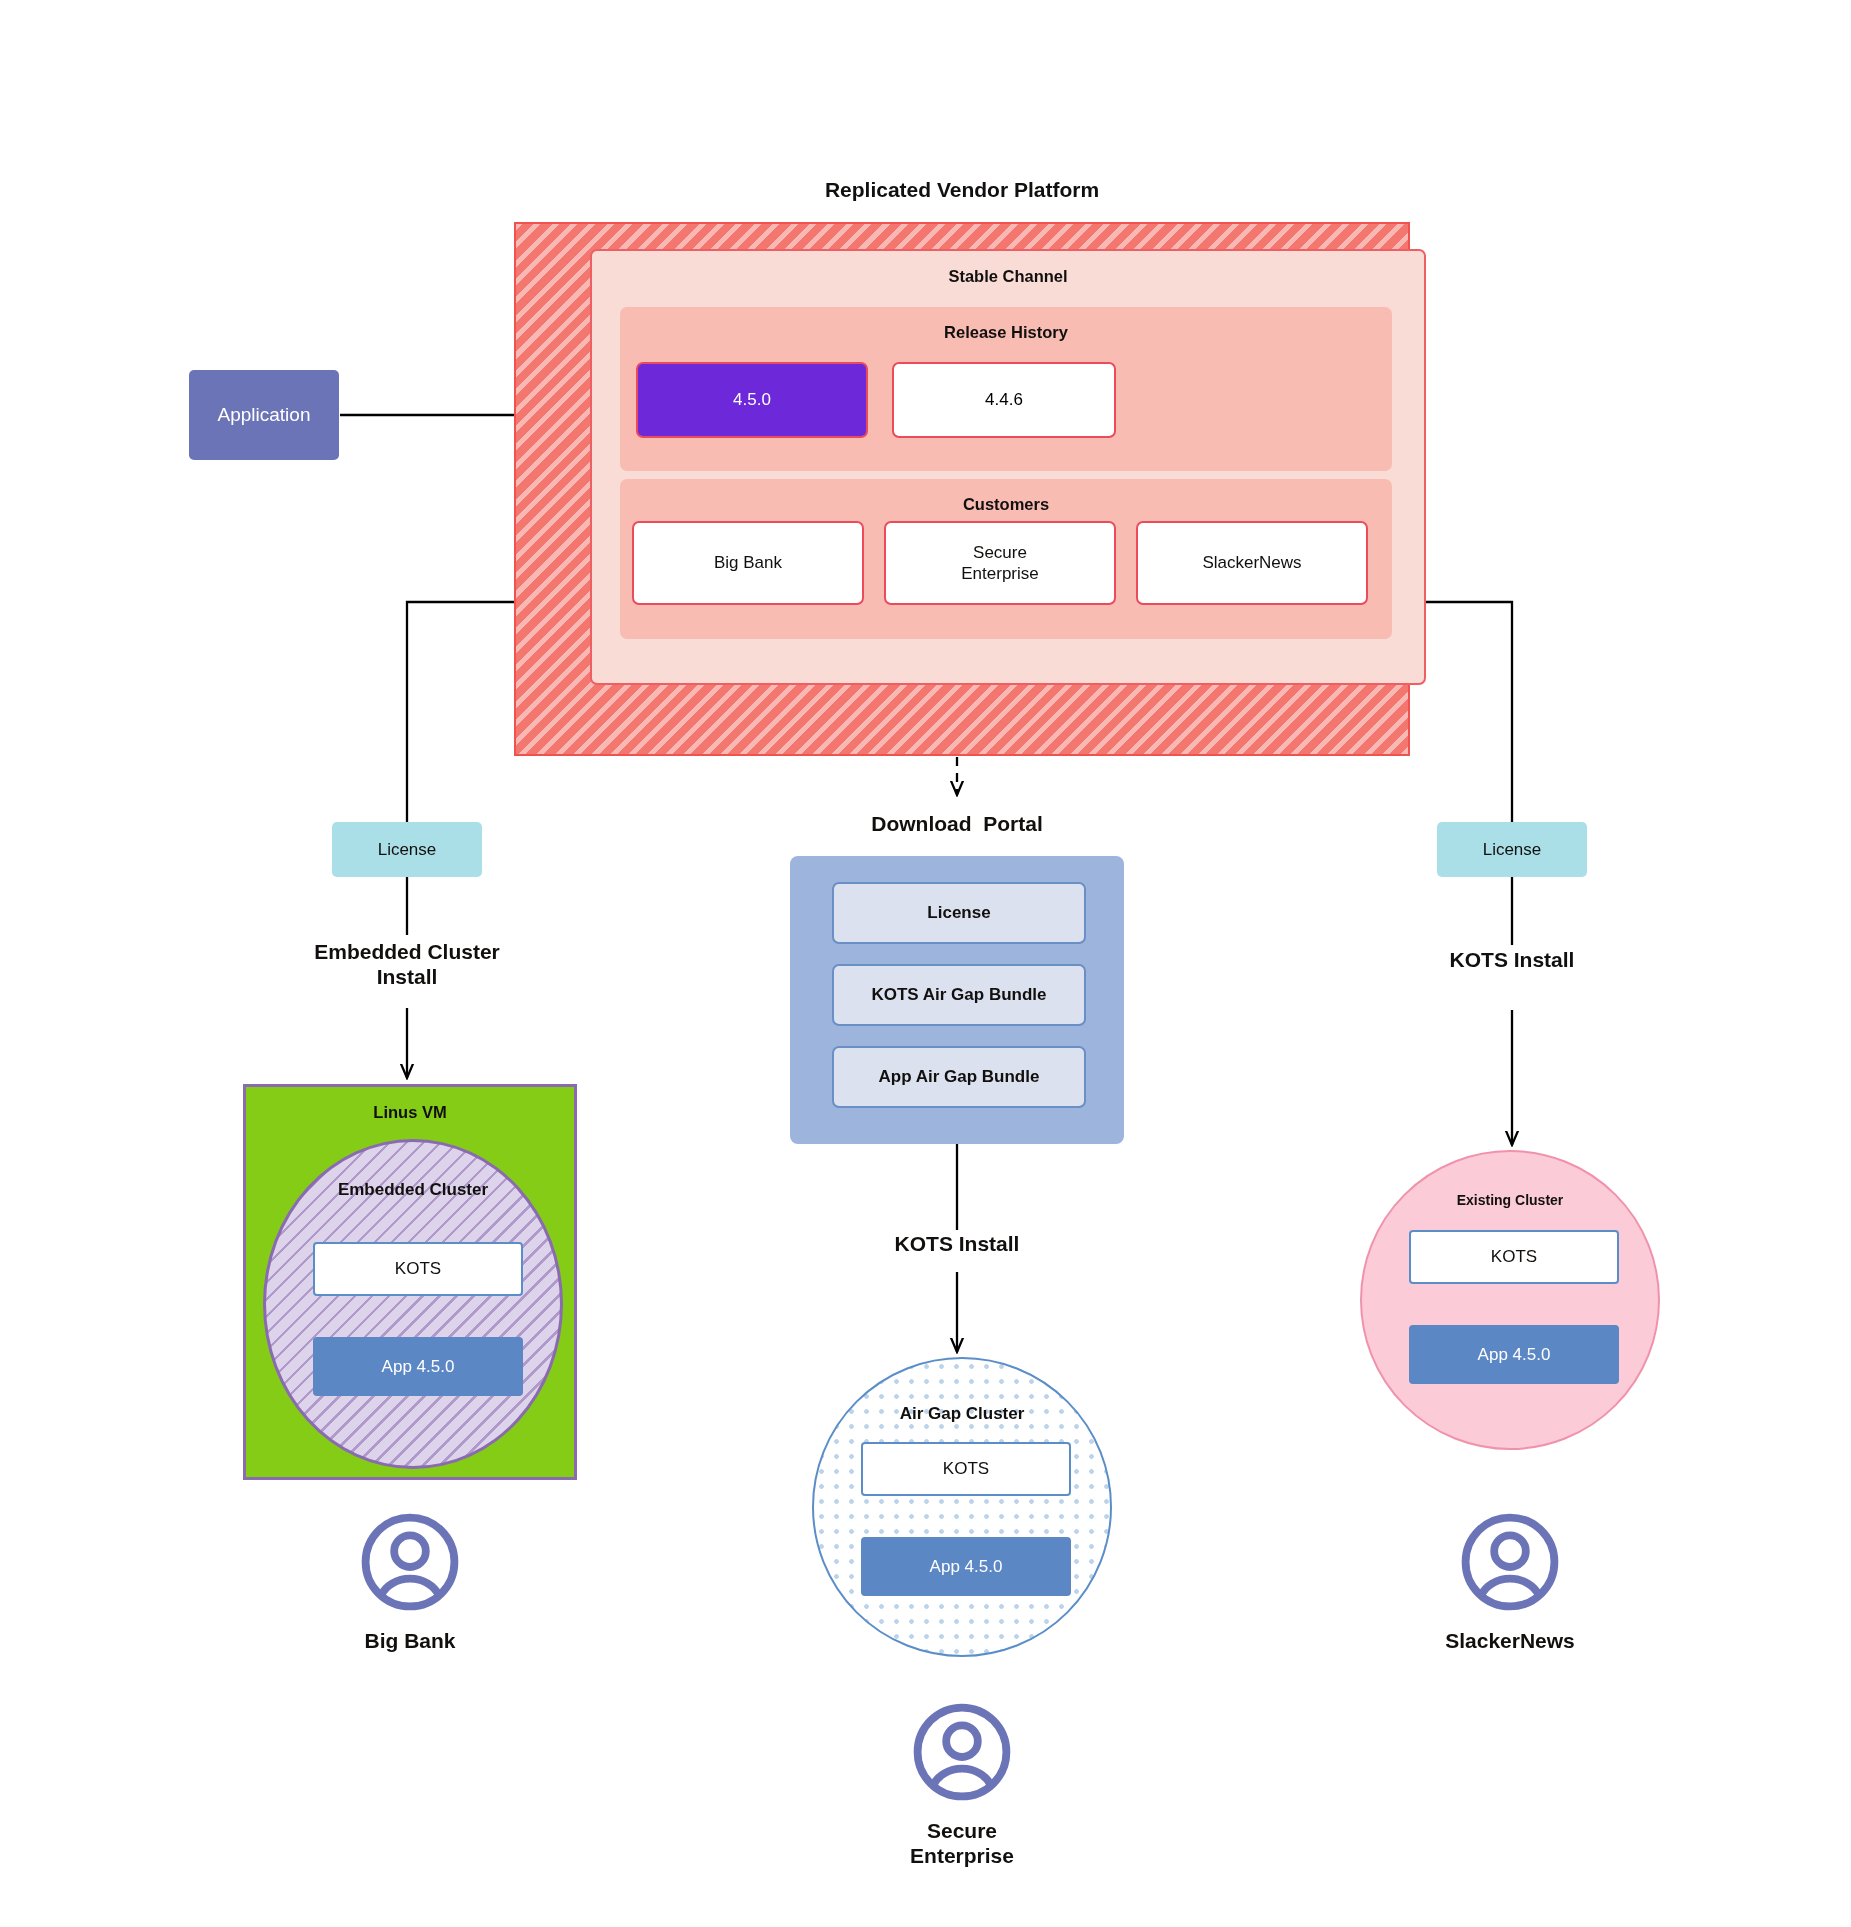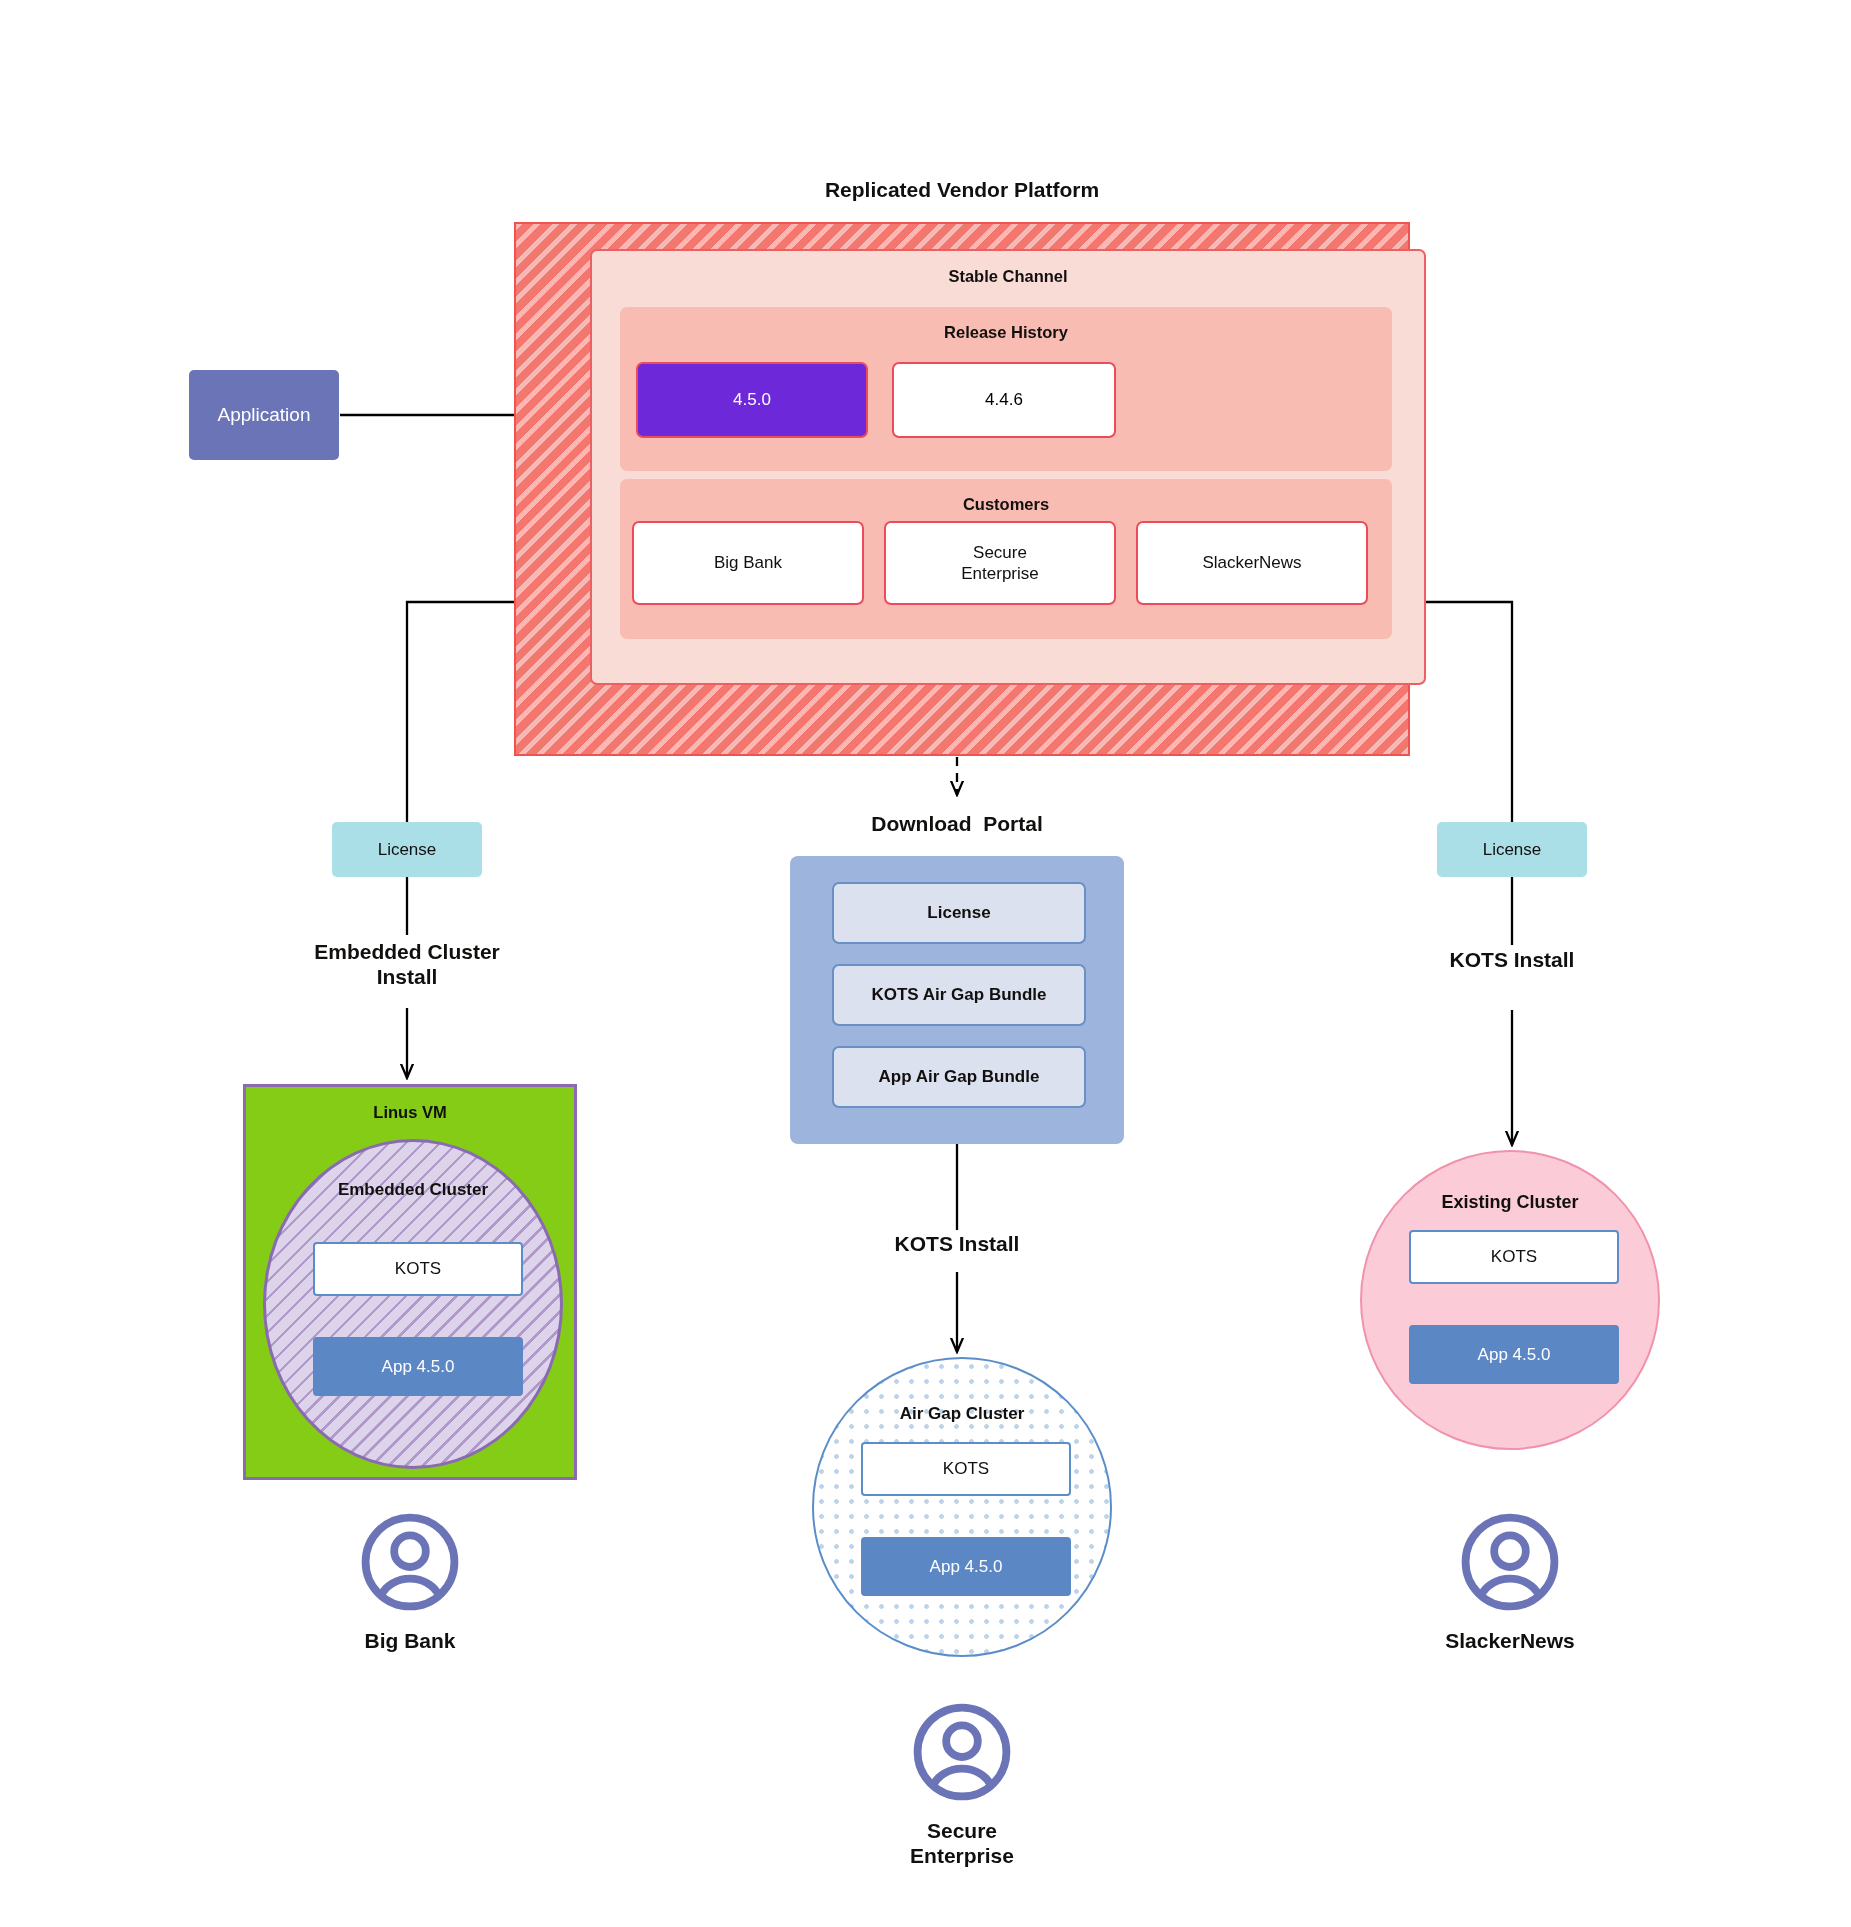--- a/index.html
+++ b/index.html
@@ -156,21 +156,21 @@
   }
   #air-gap-cluster .panel-title{top:45px;font-size:17px;font-weight:600;}
 
   
   #existing-cluster{
     left:1360px;top:1150px;width:300px;height:300px;
     border-radius:50%;
     background:#fbcbd8;
     border:2.5px solid #f092ab;
   }
-  #existing-cluster .panel-title{top:40px;font-size:18px;font-weight:600;}
+  #existing-cluster .panel-title{top:40px;font-size:14px;font-weight:600;}
 
   
   .kots-box{
     position:absolute;width:206px;height:50px;
     background:#ffffff;
     border:2px solid #5b8ec8;
     border-radius:4px;
     font-size:17px;
     color:#12100e;
   }

